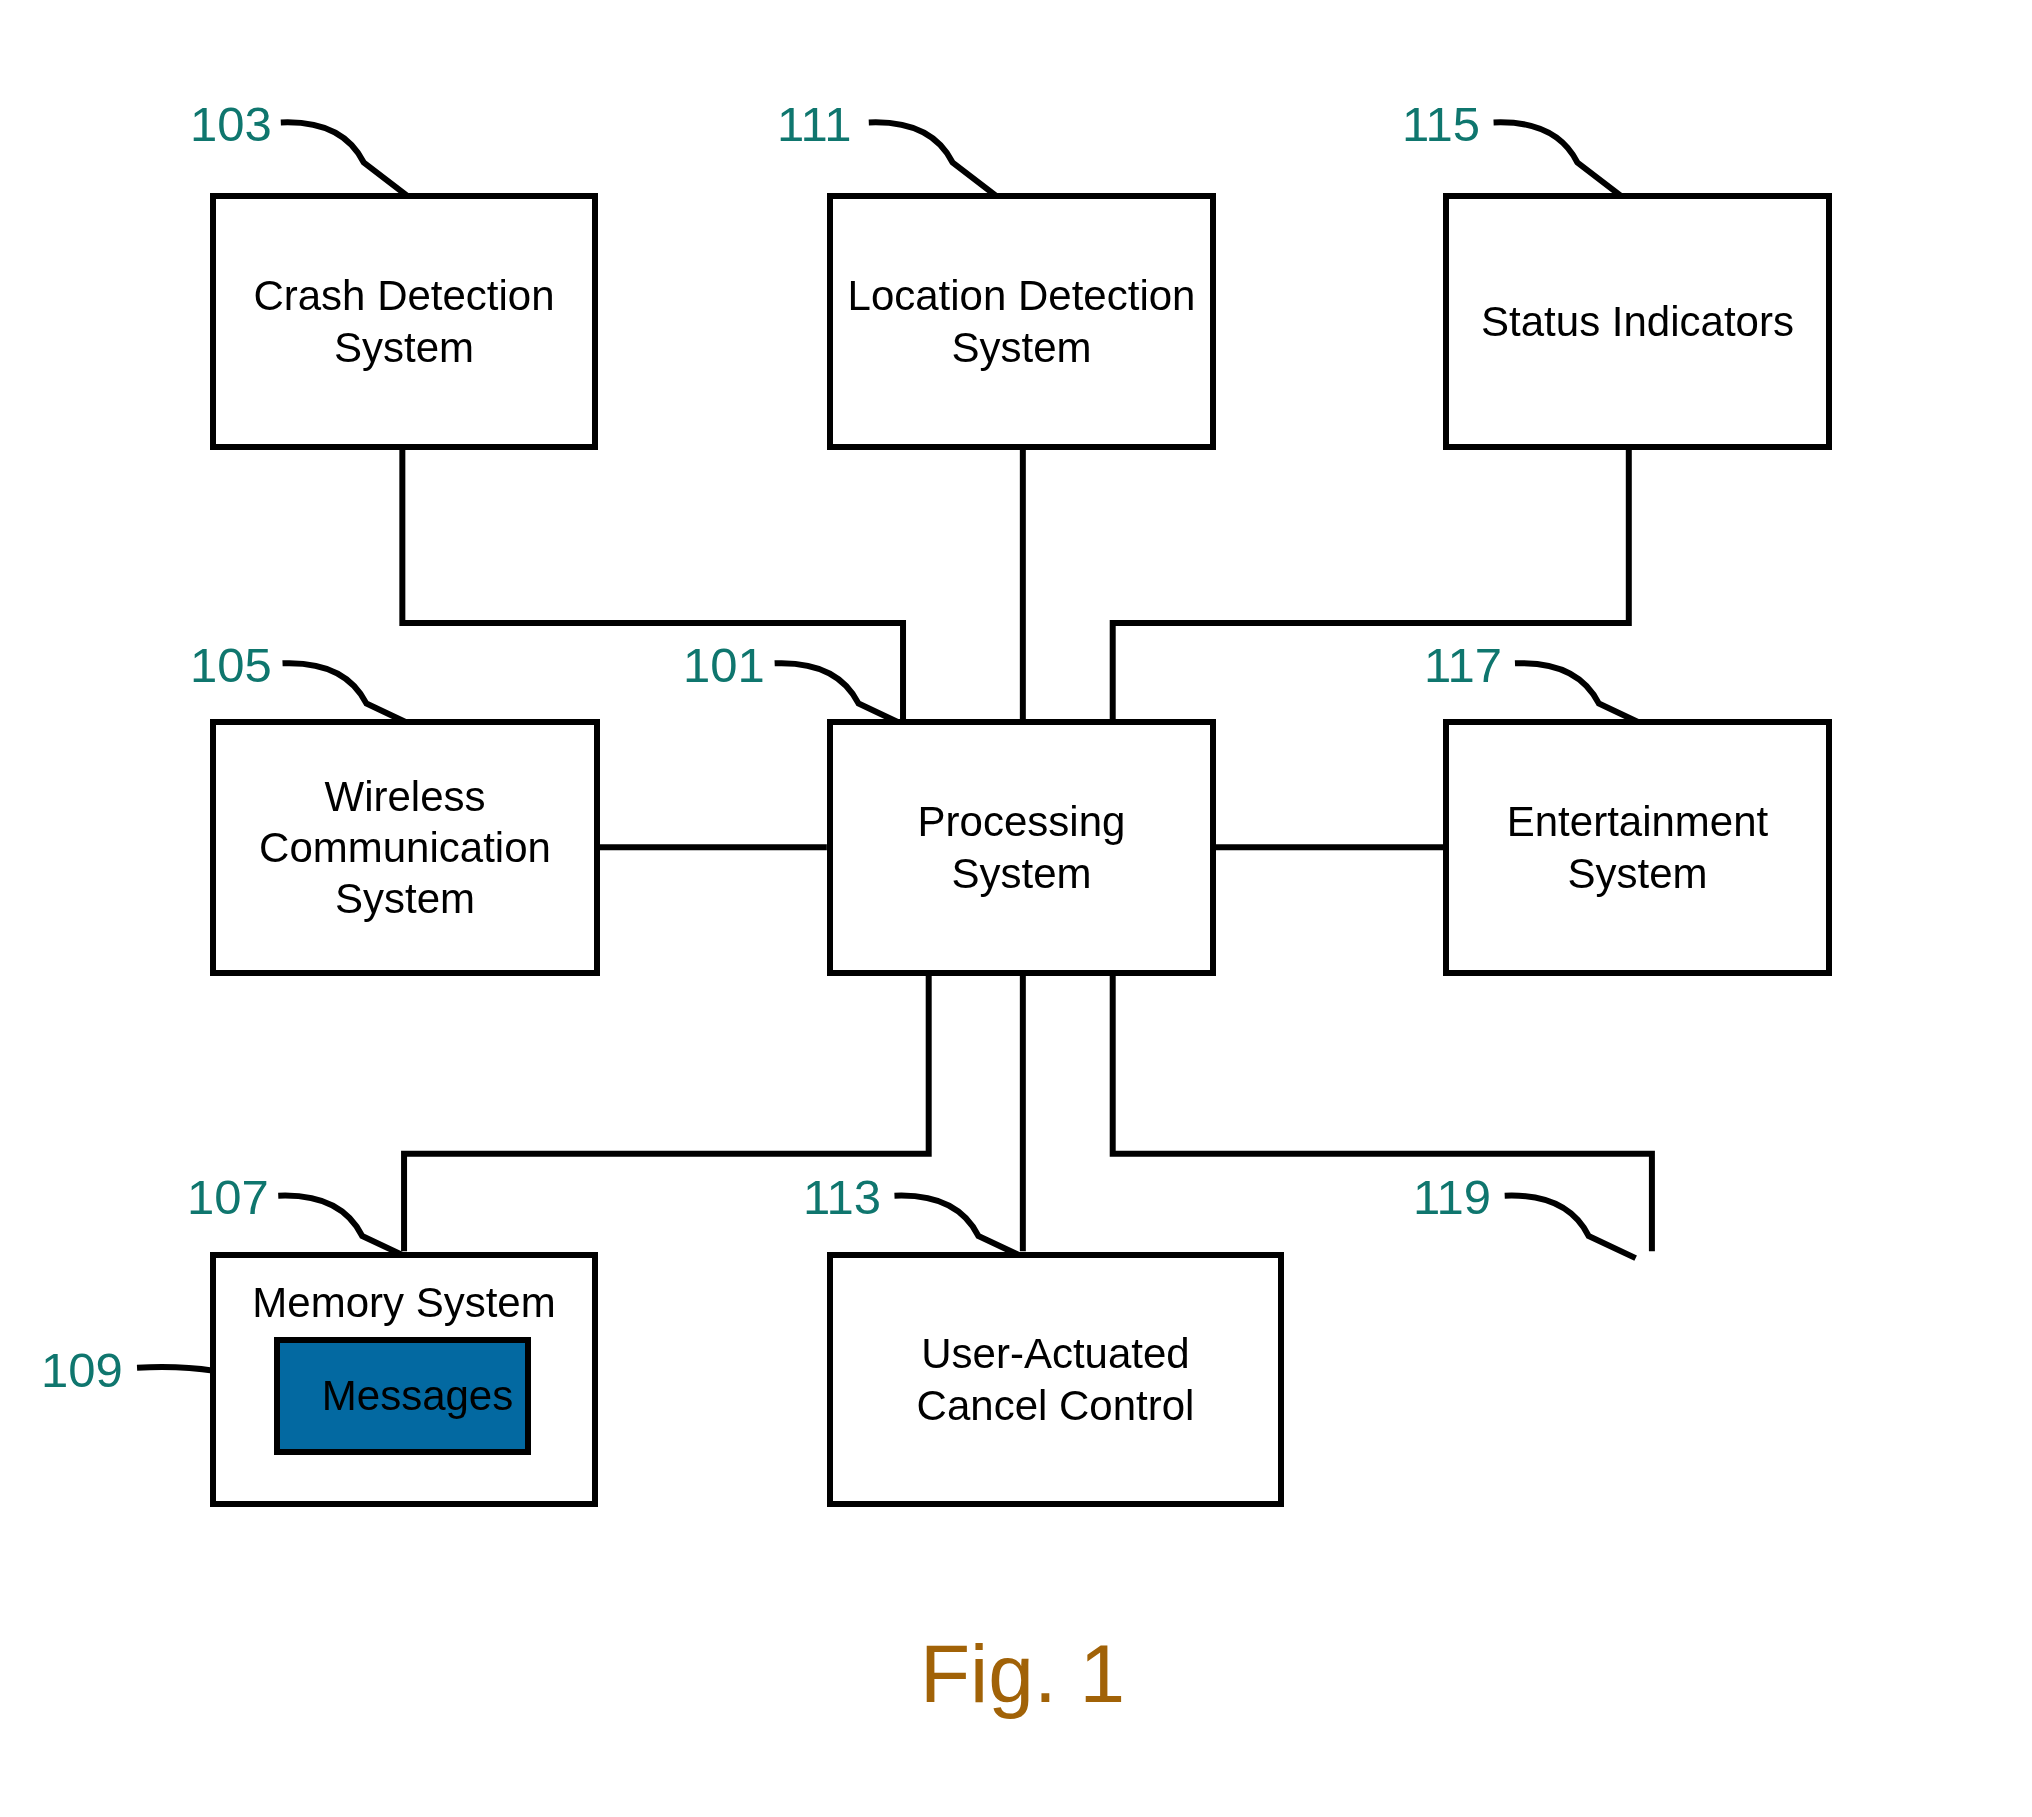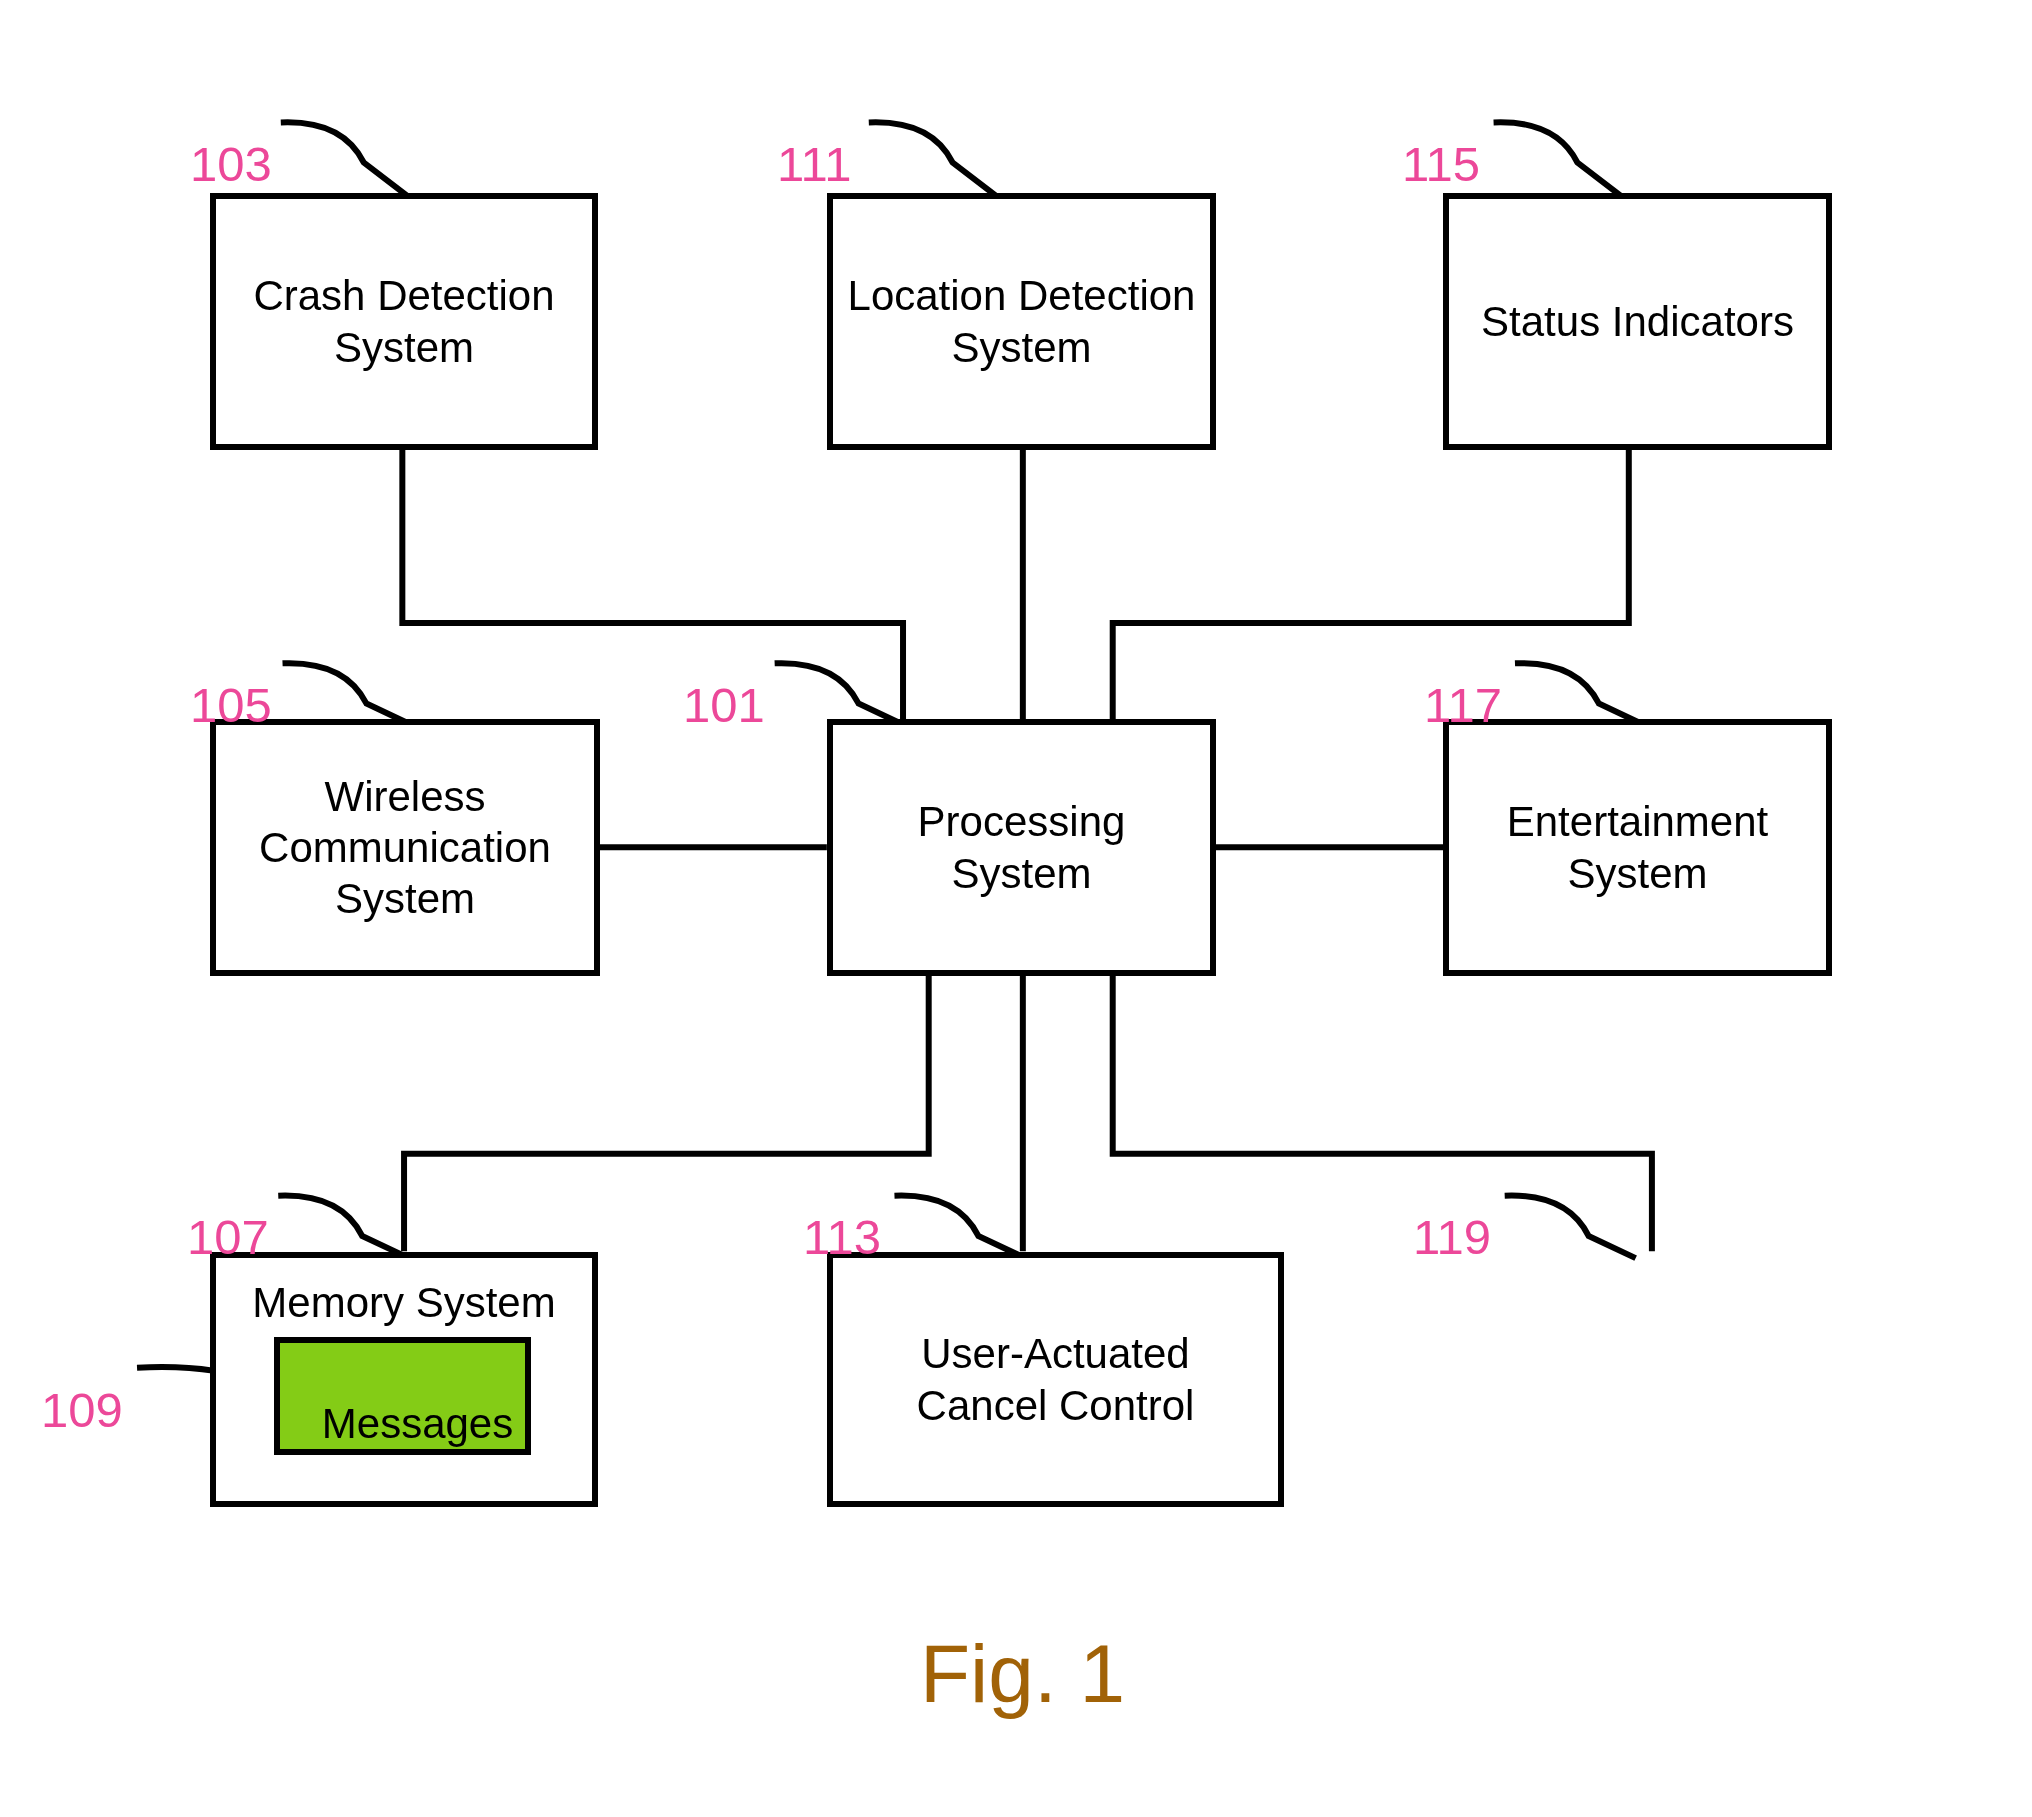--- a/index.html
+++ b/index.html
@@ -4,24 +4,24 @@
 <style>
   html,body{margin:0;padding:0;background:#ffffff;}
   body{width:2032px;height:1817px;font-family:"Liberation Sans",sans-serif;color:#000;}
   #stage{position:relative;width:2032px;height:1817px;overflow:hidden;background:#fff;}
   svg.wires{position:absolute;left:0;top:0;width:2032px;height:1817px;}
   .node{position:absolute;border:6px solid #000;background:#fff;box-sizing:border-box;
         display:flex;align-items:center;justify-content:center;text-align:center;}
   .node .lbl{font-size:42px;line-height:1.22;color:#000;padding:0 8.6px;}
   .memnode{align-items:flex-start;justify-content:center;}
   .memnode .memtitle{font-size:42px;line-height:1.22;margin-top:19px;}
-  .subnode{position:absolute;border:6px solid #000;background:#84cc16;box-sizing:border-box;
-           display:flex;align-items:flex-end;justify-content:center;padding-left:30px;}
+  .subnode{position:absolute;border:6px solid #000;background:#0369a1;box-sizing:border-box;
+           display:flex;align-items:center;justify-content:center;padding-left:30px;}
   .subnode .lbl{font-size:42px;line-height:1.22;}
-  .refnum{position:absolute;font-size:49px;color:#ec4899;white-space:nowrap;margin-top:40px;}
+  .refnum{position:absolute;font-size:49px;color:#0f766e;white-space:nowrap;}
   .figcap{position:absolute;font-size:82px;color:#a16207;white-space:nowrap;margin-top:35px;}
 </style>
 </head>
 <body>
 
 <div id="stage">
 
   <svg class="wires" viewBox="0 0 2374 2123" xmlns="http://www.w3.org/2000/svg">
     <g stroke="#000" stroke-width="7" fill="none" stroke-linecap="butt">
 

